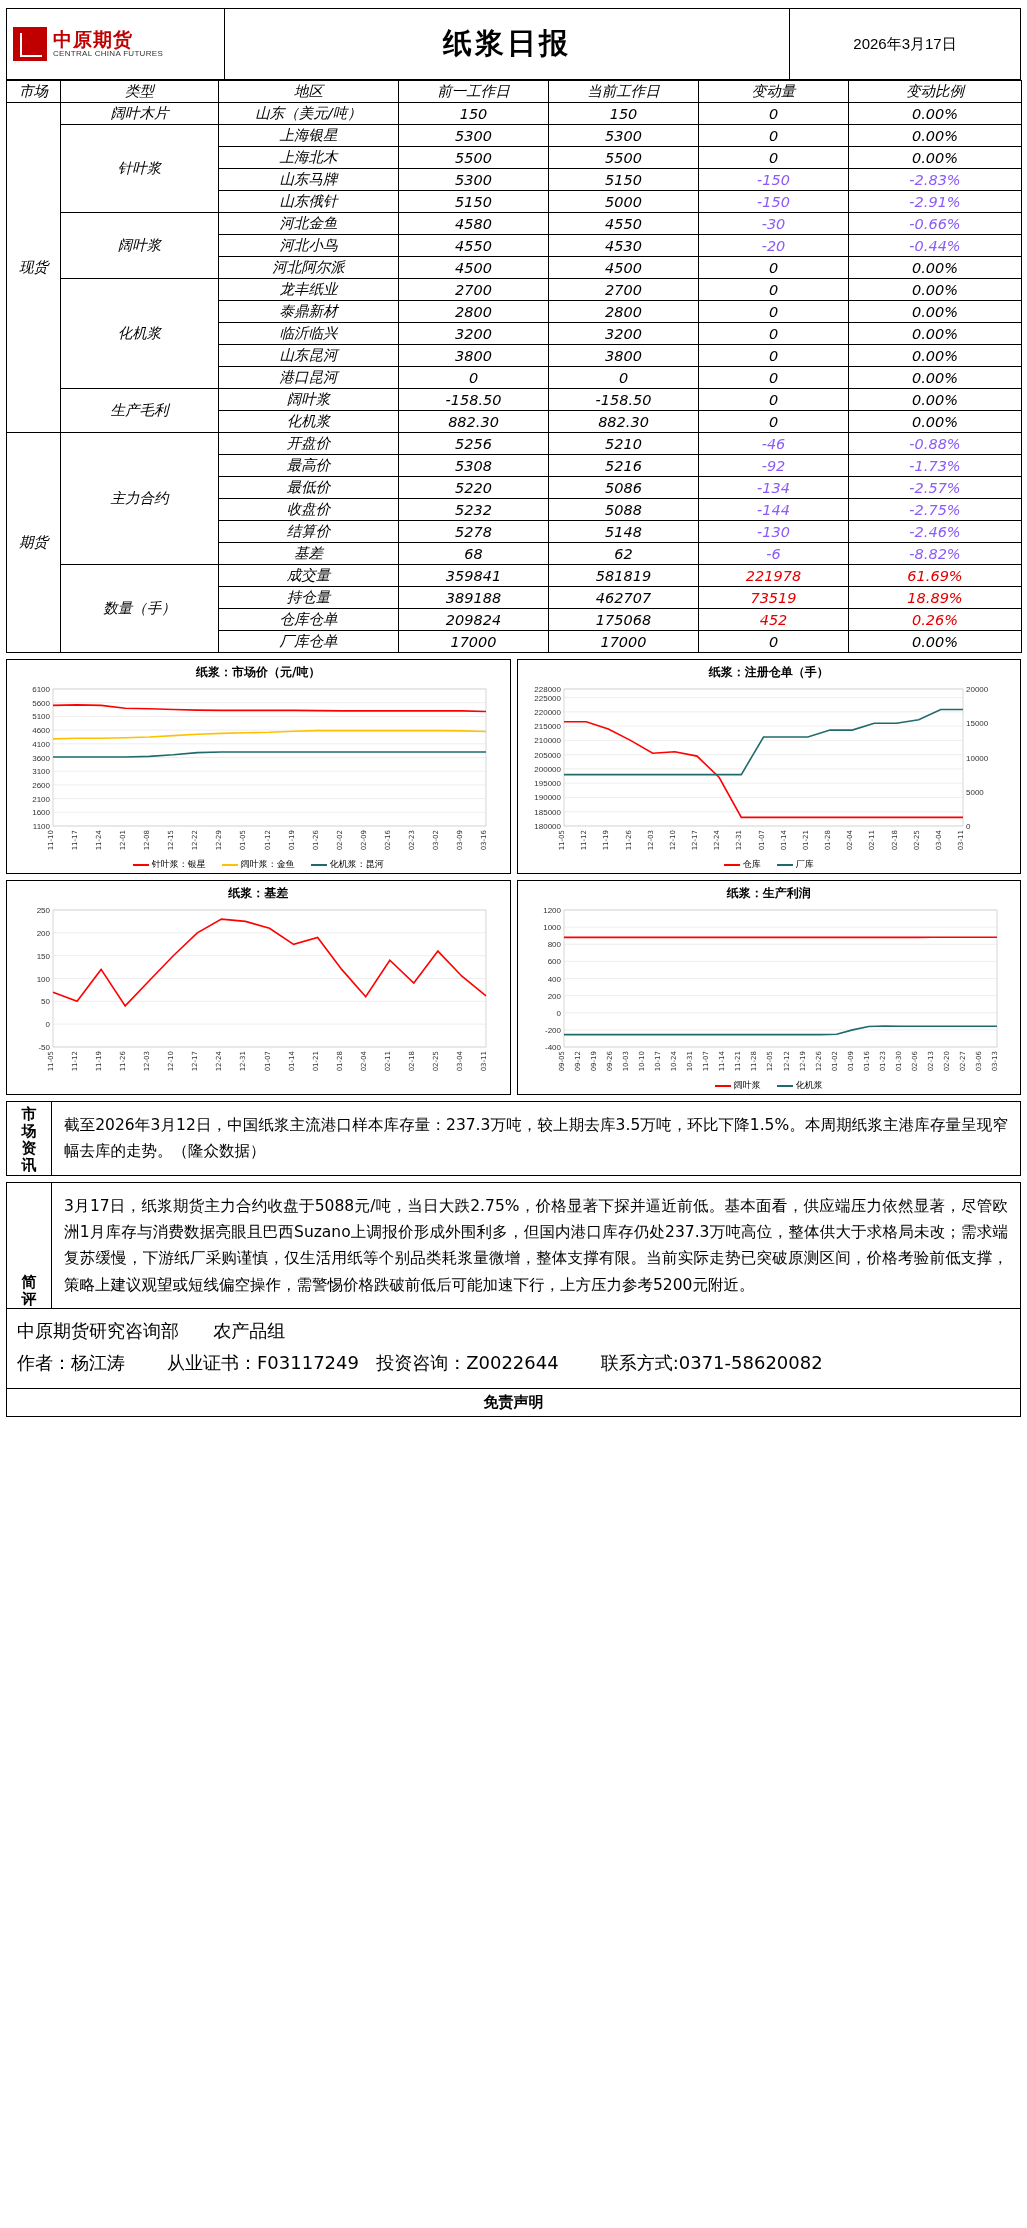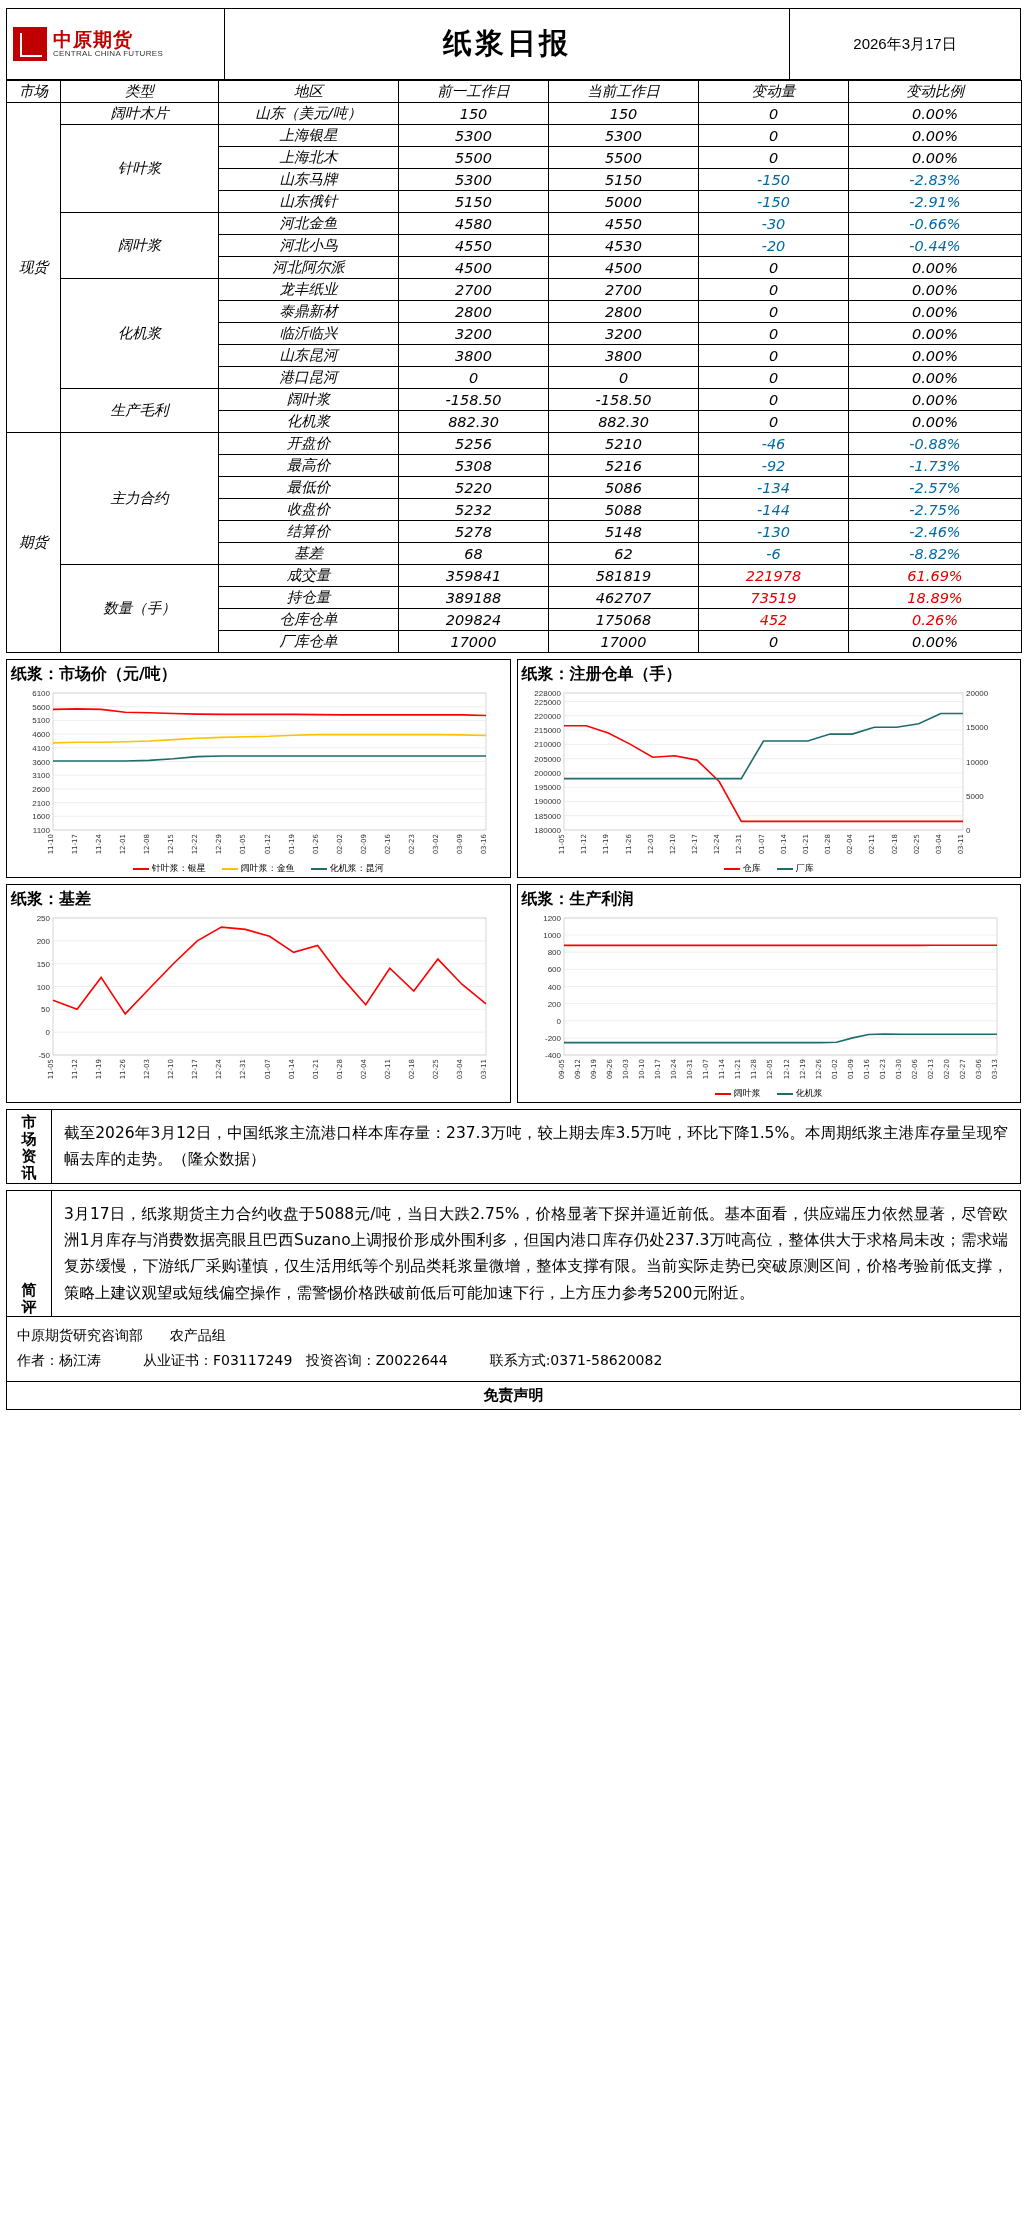--- a/index.html
+++ b/index.html
@@ -13,36 +13,36 @@
   .logo-txt{line-height:1.05;}
   .logo-cn{font-size:19px;font-weight:bold;letter-spacing:1px;color:#c00000;font-family:"DejaVu Sans", sans-serif;}
   .logo-en{font-size:8px;color:#333;letter-spacing:.3px;font-family:"Liberation Sans", sans-serif;}
   .hdr-title{flex:1;display:flex;align-items:center;justify-content:center;font-size:29px;font-weight:bold;letter-spacing:3px;font-family:"DejaVu Sans", sans-serif;}
   .hdr-date{width:230px;border-left:1px solid #000;display:flex;align-items:center;justify-content:center;font-size:15px;font-family:"Liberation Sans", sans-serif;}
   
   table.main{border-collapse:collapse;width:100%;table-layout:fixed;font-style:italic;}
   table.main td,table.main th{border:1px solid #000;text-align:center;font-size:14.5px;height:21px;padding:0;font-family:"DejaVu Sans", sans-serif;font-weight:normal;}
   .colhdr td{font-weight:normal;font-size:14.5px;}
   .num{font-family:"Liberation Serif", serif;font-size:15px;}
-  .green{color:#0369a1;}
+  .green{color:#8b5cf6;}
   .red{color:#e00000;}
   .vmid{font-size:15px;}
   
   .chart-row{display:flex;gap:6px;margin-top:6px;}
   .chart-box{border:1px solid #000;box-sizing:border-box;background:#fff;padding:4px 4px 2px 4px;position:relative;}
-  .chart-title{text-align:left;font-size:16px;font-weight:bold;font-family:"DejaVu Sans", sans-serif;margin-bottom:2px;}
+  .chart-title{text-align:center;font-size:12px;font-weight:bold;font-family:"DejaVu Sans", sans-serif;margin-bottom:2px;}
   .chart-svg{display:block;}
   .legend{display:flex;justify-content:center;gap:16px;font-size:9px;font-family:Liberation Serif, serif;align-items:center;}
   .legend i{display:inline-block;width:16px;height:2px;margin-right:3px;vertical-align:middle;}
   
   .txtblk{border:1px solid #000;display:flex;margin-top:6px;}
   .txtblk .lbl{width:45px;flex:none;border-right:1px solid #000;display:flex;align-items:flex-end;justify-content:center;font-size:15px;font-weight:bold;font-family:"DejaVu Sans", sans-serif;writing-mode:horizontal-tb;padding:0 4px;box-sizing:border-box;}
   .txtblk .lbl span{display:block;width:17px;line-height:1.15;text-align:center;}
   .txtblk .body{padding:10px 12px;font-size:15.5px;line-height:1.7;text-align:justify;font-family:"DejaVu Sans", sans-serif;}
-  .foot{border:1px solid #000;border-top:none;padding:6px 10px 8px 10px;font-size:14px;font-family:"DejaVu Sans", sans-serif;line-height:1.8;}
+  .foot{border:1px solid #000;border-top:none;padding:6px 10px 8px 10px;font-size:18px;font-family:"DejaVu Sans", sans-serif;line-height:1.8;}
   .foot .l2{display:flex;gap:42px;}
   .disc-title{border:1px solid #000;border-top:none;text-align:center;font-weight:bold;font-size:15px;padding:4px 0;font-family:"DejaVu Sans", sans-serif;}
   .disc-body{border:1px solid #000;border-top:none;padding:8px 10px;font-size:15px;line-height:1.75;text-align:justify;font-weight:bold;font-family:"DejaVu Sans", sans-serif;}
   .xlab{font-size:7px;font-family:"DejaVu Sans", sans-serif;fill:#333;}
   .ylab{font-size:8px;font-family:"Liberation Sans", sans-serif;fill:#333;}
 </style>
 </head>
 <body>
 
 <div class="page">

